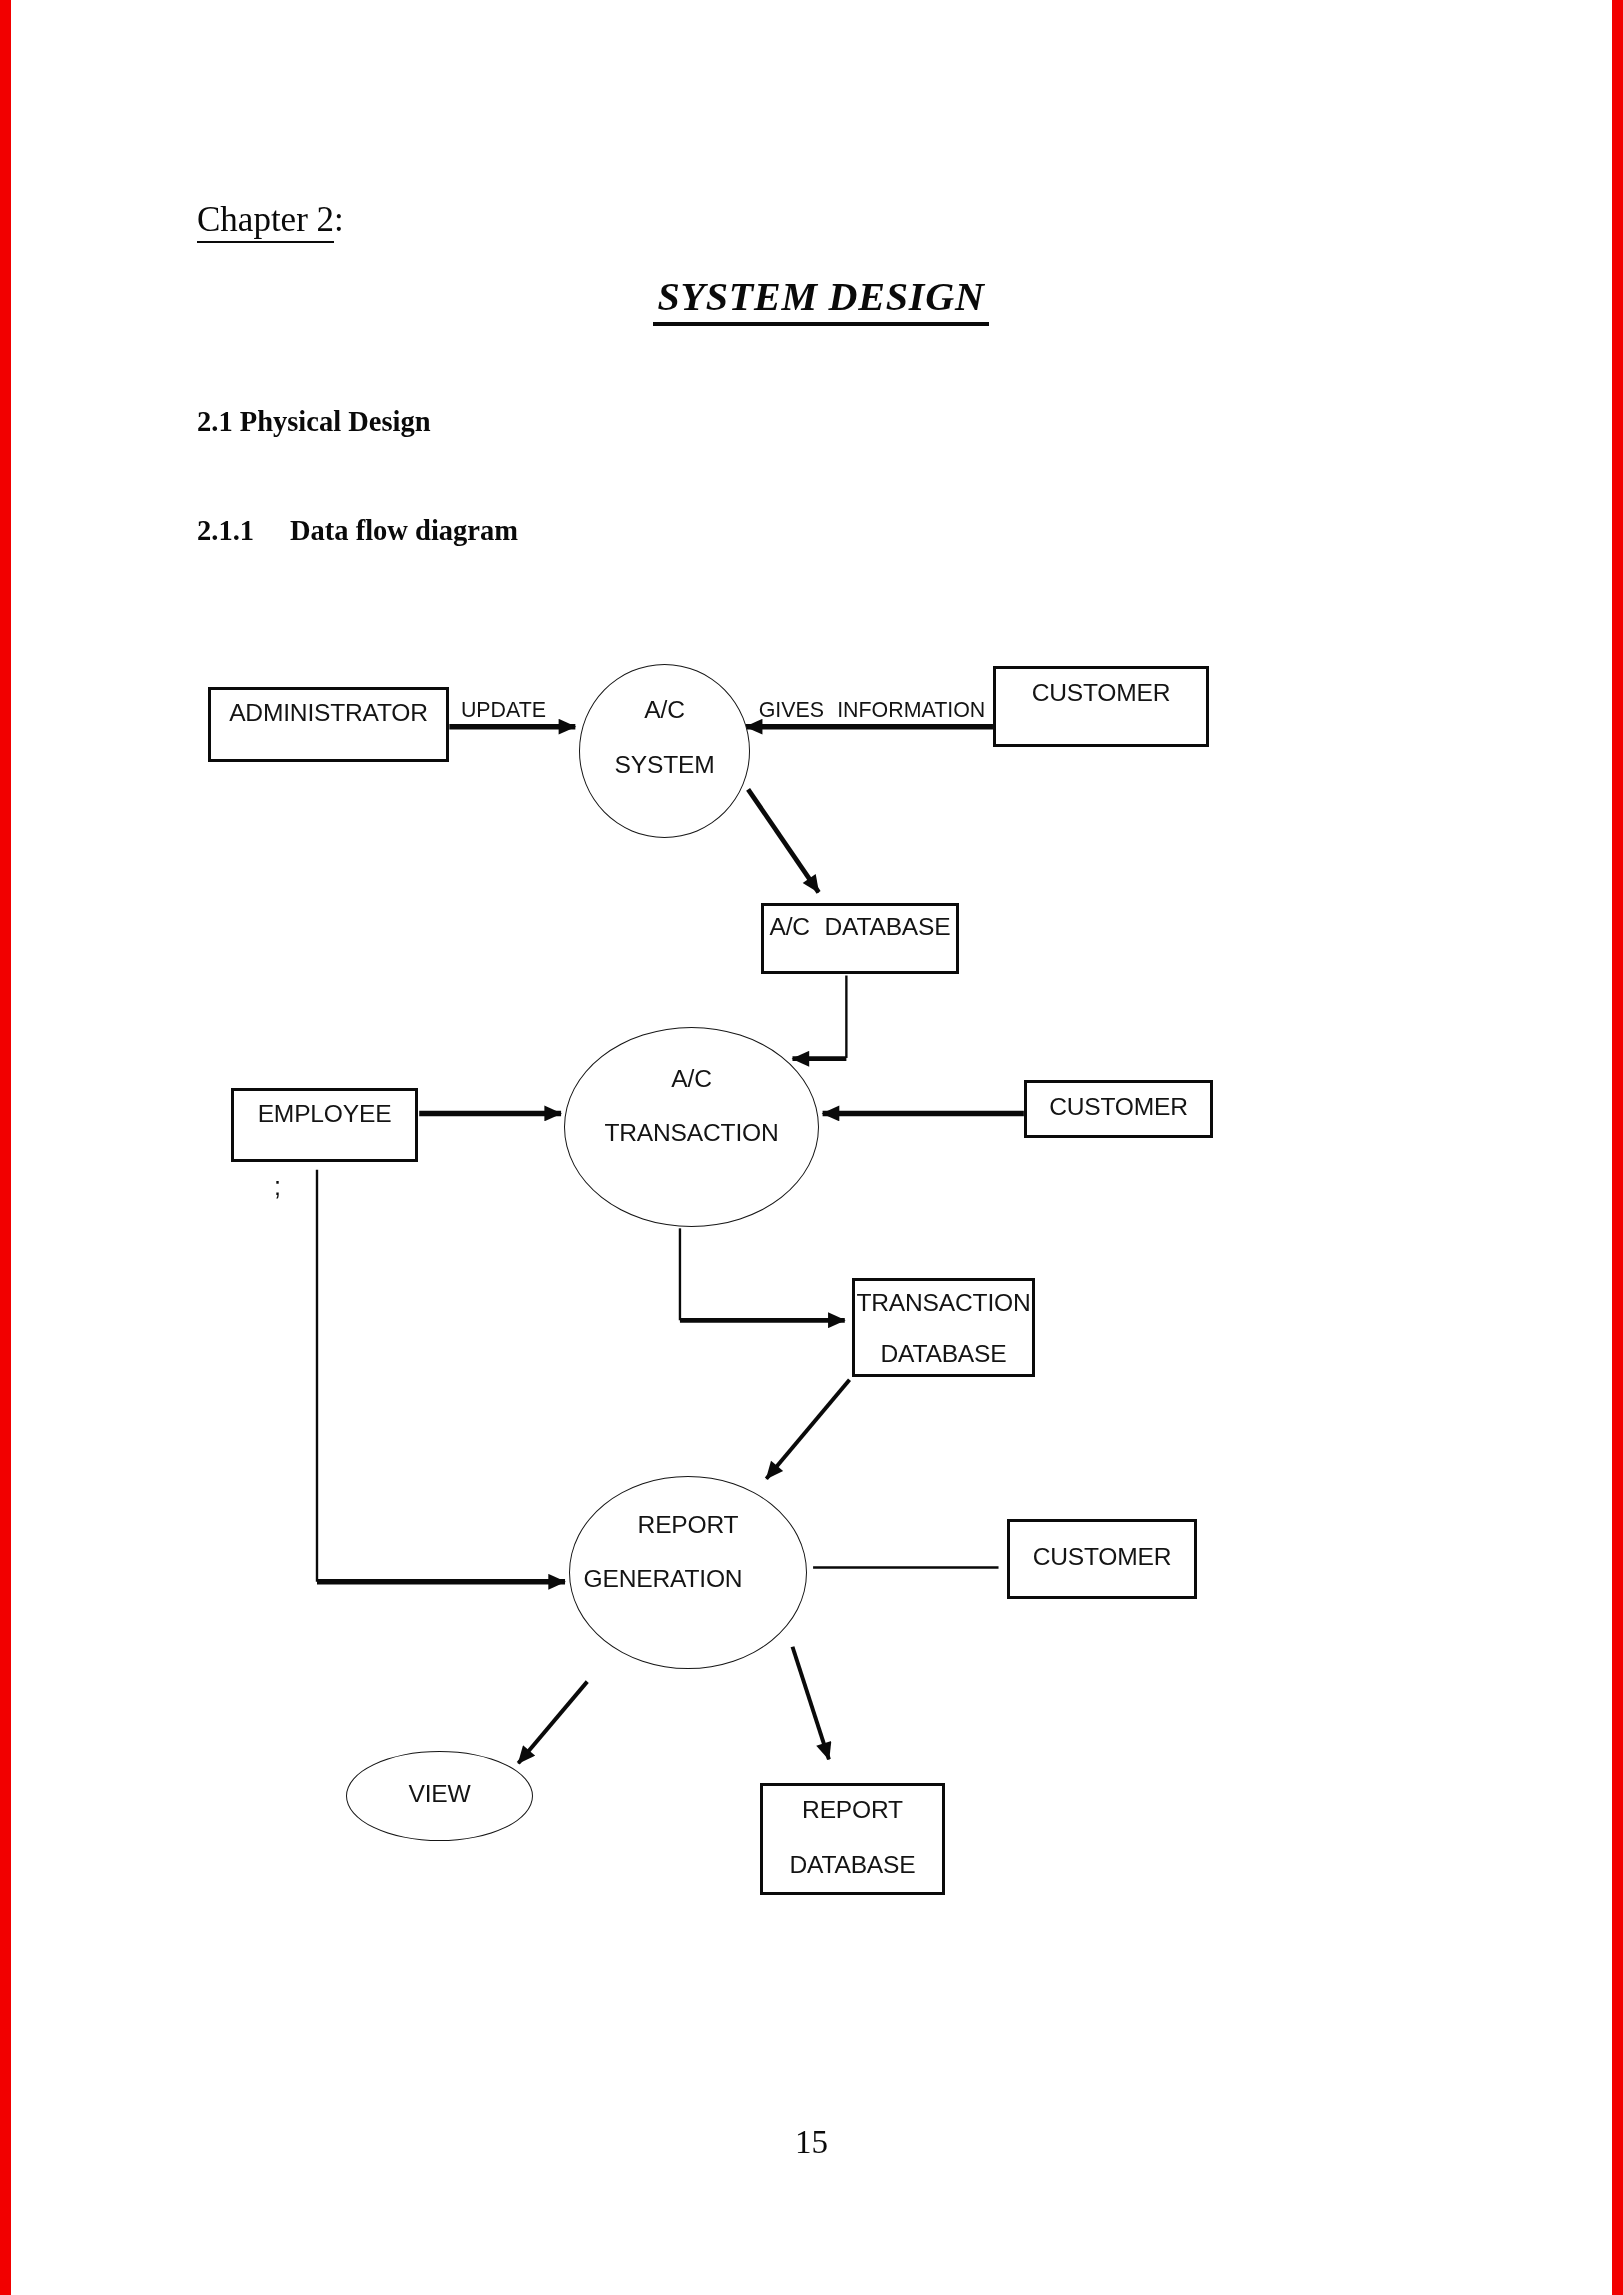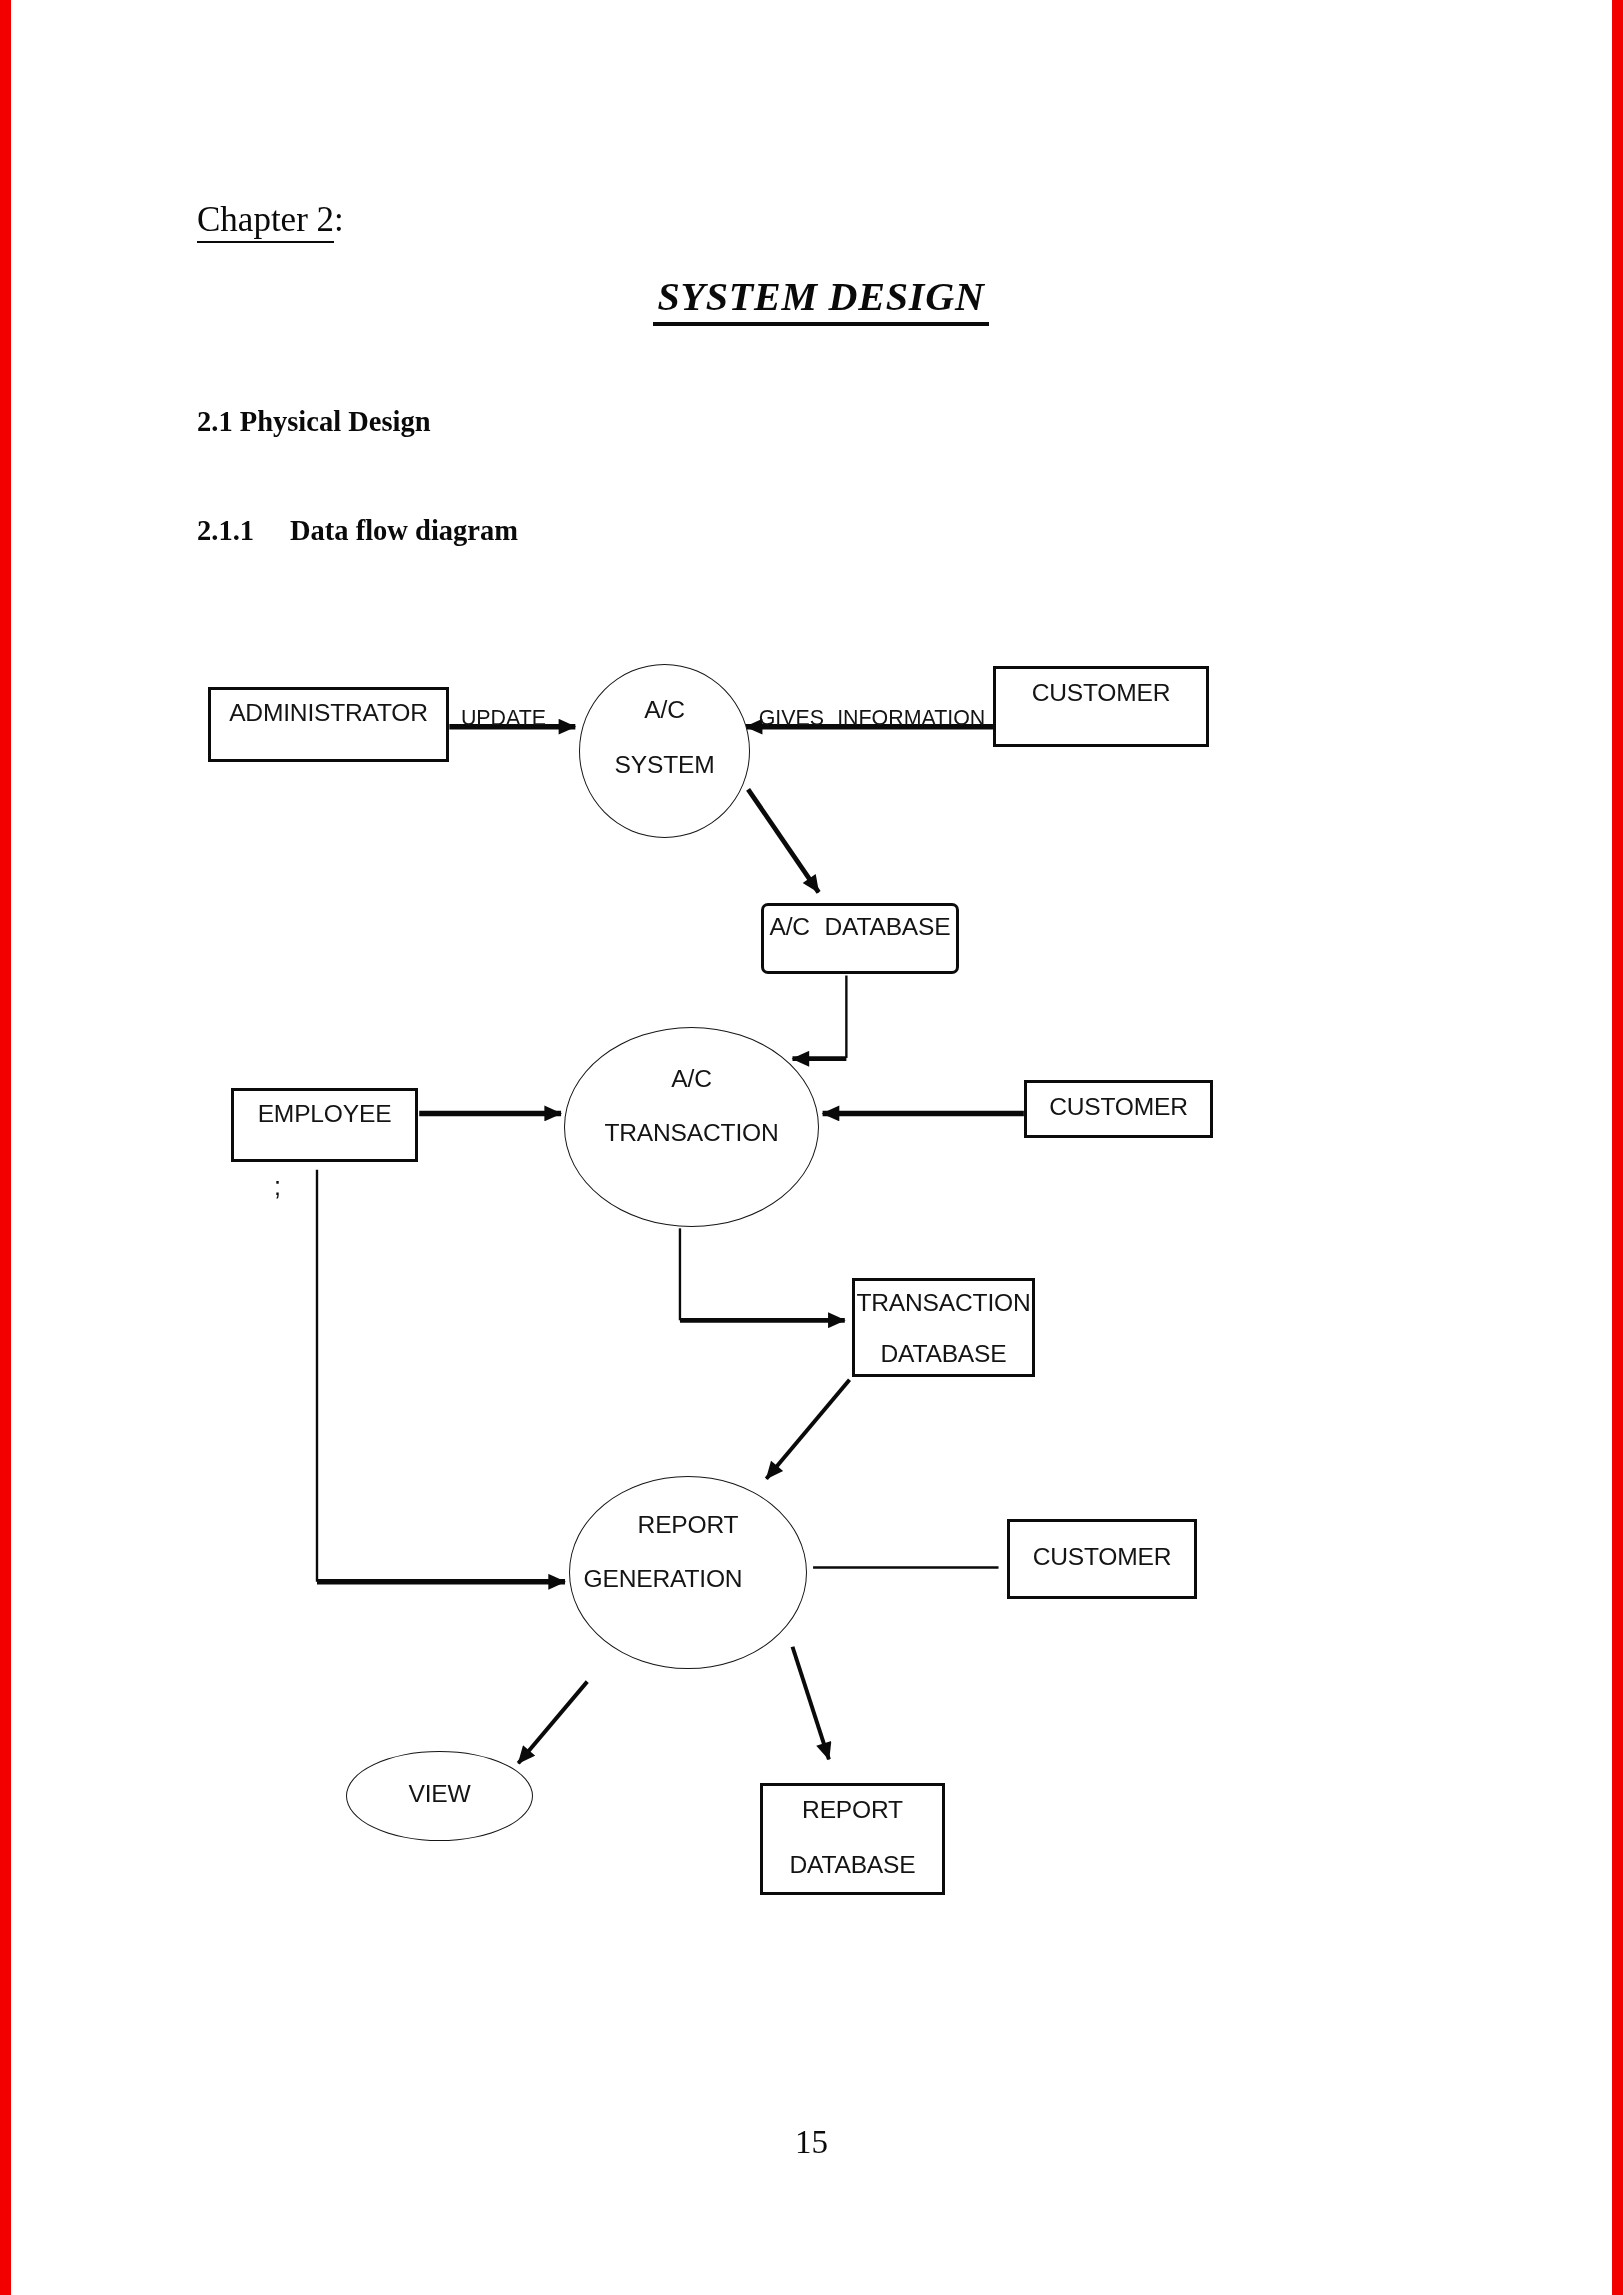--- a/index.html
+++ b/index.html
@@ -50,21 +50,21 @@
     border:1.6px solid #161616;border-radius:50%;box-sizing:border-box;
   }
   .lbl{
     position:absolute;
     font-size:24.6px;line-height:28.5px;letter-spacing:-0.2px;
     text-align:center;color:#141414;
     white-space:nowrap;
   }
   .flow-lbl{
     position:absolute;font-size:21.4px;line-height:24px;
-    text-align:center;color:#141414;white-space:nowrap;margin-top:8px;
+    text-align:center;color:#141414;white-space:nowrap;
   }
   .ws{word-spacing:8px;}
   .stray{left:274px;top:1172px;font-size:25px;}
   svg.wires{position:absolute;left:0;top:0;}
 </style>
 </head>
 <body>
 
 <div class="page">
 
@@ -120,21 +120,21 @@
     </div>
 
     <div class="box" style="left:1024px;top:1080px;width:189px;height:58px;">
       <div class="lbl" style="left:0;right:0;top:10.3px;position:absolute;">CUSTOMER</div>
     </div>
 
     <div class="box" style="left:1007px;top:1519px;width:190px;height:80px;">
       <div class="lbl" style="left:0;right:0;top:20.6px;position:absolute;">CUSTOMER</div>
     </div>
 
-    <div class="box" style="left:761px;top:903px;width:198px;height:71px;border-radius:7px;">
+    <div class="box" style="left:761px;top:903px;width:198px;height:71px;">
       <div class="lbl ws" style="left:0;right:0;top:7.1px;position:absolute;">A/C DATABASE</div>
     </div>
 
     <div class="box" style="left:852px;top:1278px;width:183px;height:99px;">
       <div class="lbl" style="left:0;right:0;top:8px;position:absolute;">TRANSACTION</div>
       <div class="lbl" style="left:0;right:0;top:59px;position:absolute;">DATABASE</div>
     </div>
 
     <div class="box" style="left:760px;top:1783px;width:185px;height:112px;">
       <div class="lbl" style="left:0;right:0;top:10.3px;position:absolute;">REPORT</div>

